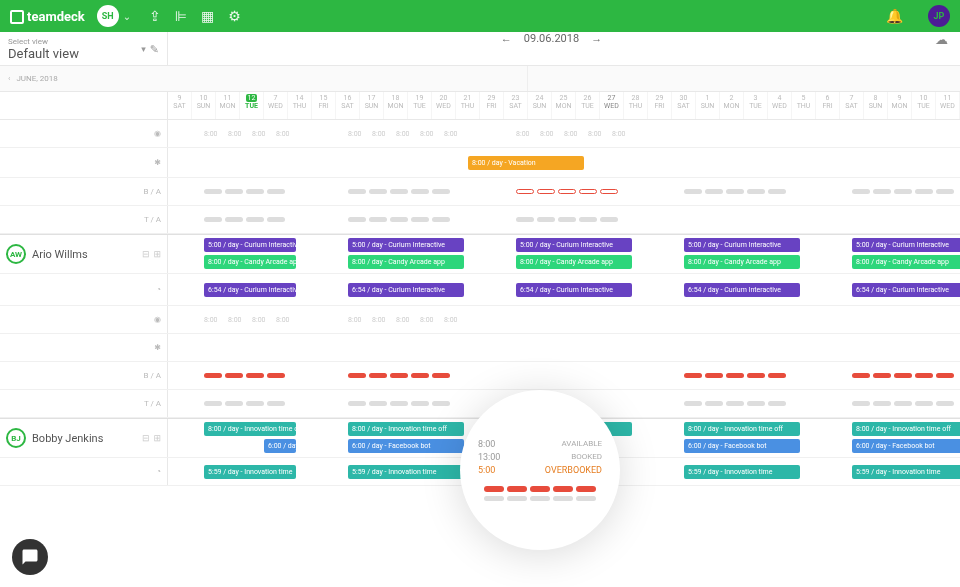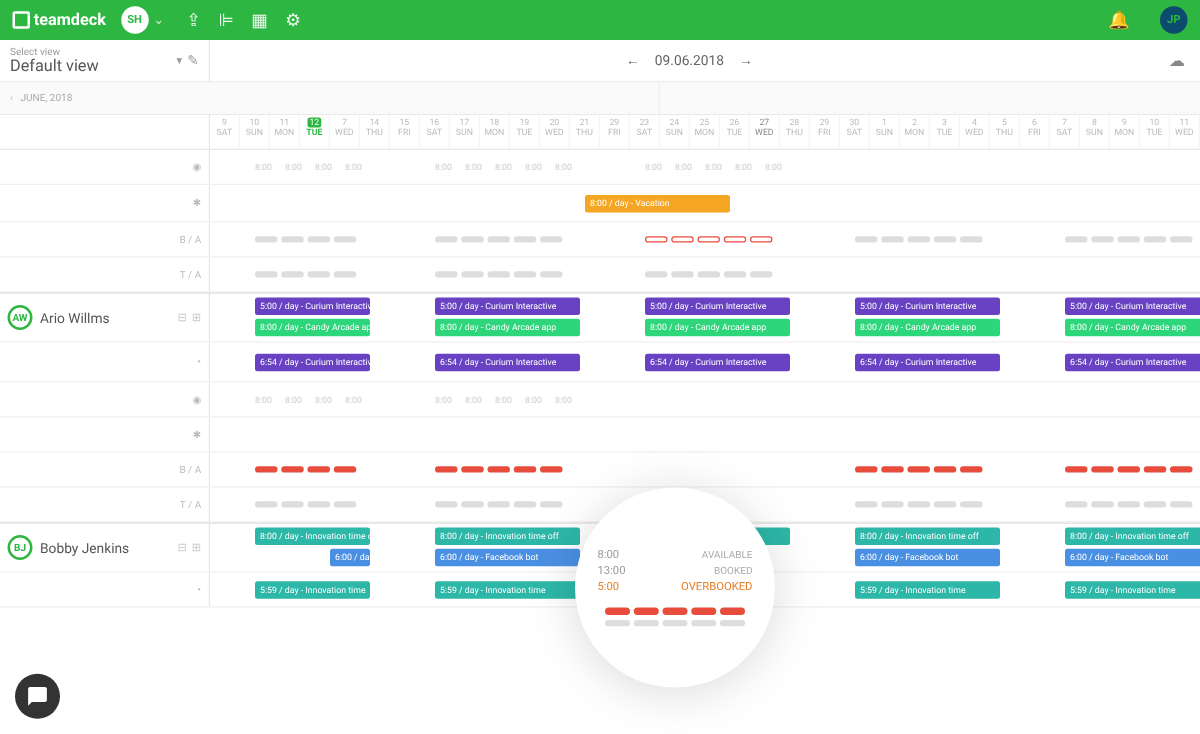--- a/index.html
+++ b/index.html
@@ -1,28 +1,28 @@
 <!DOCTYPE html>
 <html><head>
 <meta charset="utf-8">
 <style>
 *{margin:0;padding:0;box-sizing:border-box;font-family:-apple-system,BlinkMacSystemFont,"Segoe UI",Roboto,sans-serif}
 body{background:#fff;width:960px;height:587px;overflow:hidden;position:relative}
 .topbar{height:32px;background:#2db742;display:flex;align-items:center;padding:0 10px;color:#fff}
-.logo{font-weight:700;font-size:13px;display:flex;align-items:flex-start;gap:3px}
+.logo{font-weight:700;font-size:13px;display:flex;align-items:flex-end;gap:3px}
 .logo-icon{width:14px;height:14px;border:2px solid #fff;border-radius:2px}
 .avatar{width:22px;height:22px;border-radius:50%;background:#fff;color:#2db742;display:flex;align-items:center;justify-content:center;font-size:9px;font-weight:700;margin-left:12px}
 .chev{margin-left:4px;opacity:.8;font-size:10px}
 .topicons{display:flex;gap:14px;margin-left:18px}
 .topicons span{cursor:pointer;opacity:.9;font-size:14px}
 .spacer{flex:1}
 .bell{font-size:14px;margin-right:12px;cursor:pointer}
-.avatar-r{background:#0c4a6e;color:#2db742}
-
-.subbar{height:34px;border-bottom:1px solid #e8e8e8;display:flex;align-items:center}
+.avatar-r{background:#4c1d95;color:#2db742}
+
+.subbar{height:34px;border-bottom:1px solid #e8e8e8;display:flex;align-items:flex-start}
 .view-panel{width:168px;border-right:1px solid #e8e8e8;height:34px;padding:4px 8px;display:flex;align-items:center}
 .view-sel{flex:1}
 .view-lbl{font-size:8px;color:#999}
 .view-val{font-size:13px;color:#555}
 .edit-ico{font-size:11px;color:#999;cursor:pointer;margin-left:4px}
 .date-nav{flex:1;display:flex;align-items:center;justify-content:center;gap:12px;font-size:11px;color:#666}
 .date-nav span{cursor:pointer}
 .dl-ico{margin-right:12px;color:#888;cursor:pointer;font-size:13px}
 
 .newview-row{height:26px;border-bottom:1px solid #e8e8e8;display:flex}

